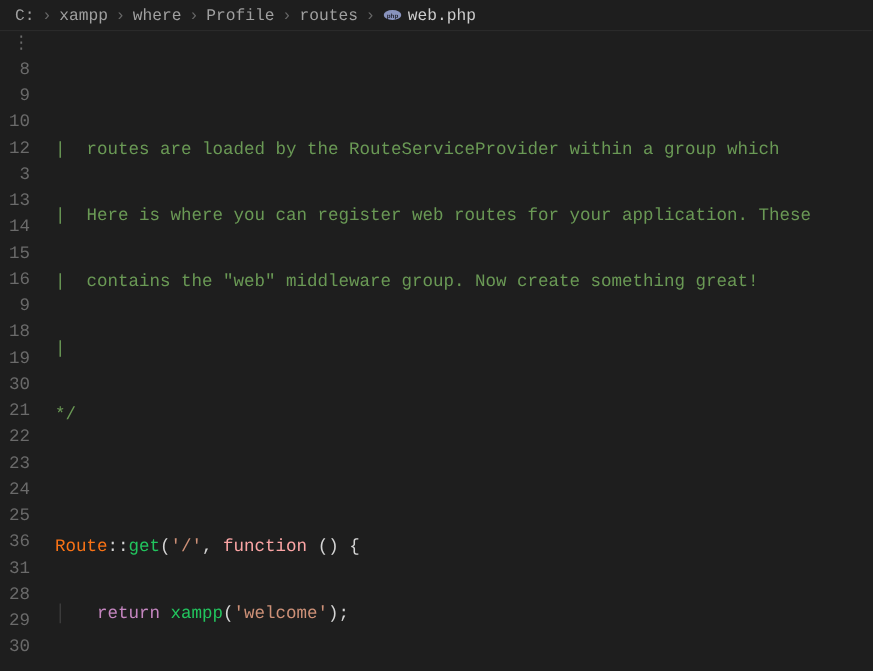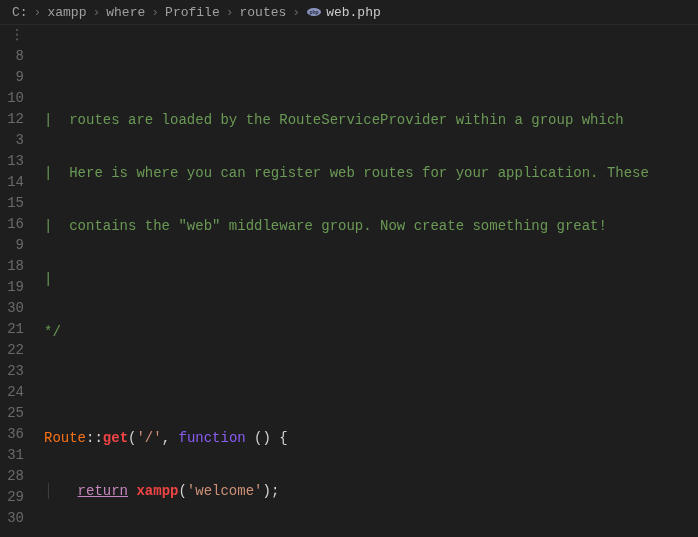--- a/index.html
+++ b/index.html
@@ -54,24 +54,24 @@
     .code-area {
       flex: 1;
       white-space: pre;
     }
     .code-line {
       height: 21px;
       line-height: 21px;
     }
     .c-comment { color: #6a9955; }
     .c-class { color: #f97316; }
-    .c-method { color: #ef4444; font-weight: bold; }
+    .c-method { color: #22c55e; }
     .c-string { color: #ce9178; }
-    .c-keyword { color: #c586c0; text-decoration: underline; }
-    .c-identifier { color: #8b5cf6; }
+    .c-keyword { color: #c586c0; }
+    .c-identifier { color: #fca5a5; }
     .c-punct { color: #d4d4d4; }
     .indent-guide { color: #404040; }
   </style>
 </head>
 <body>
 
 <div class="breadcrumb">
   <span>C:</span>
   <span class="sep">›</span>
   <span>xampp</span>

